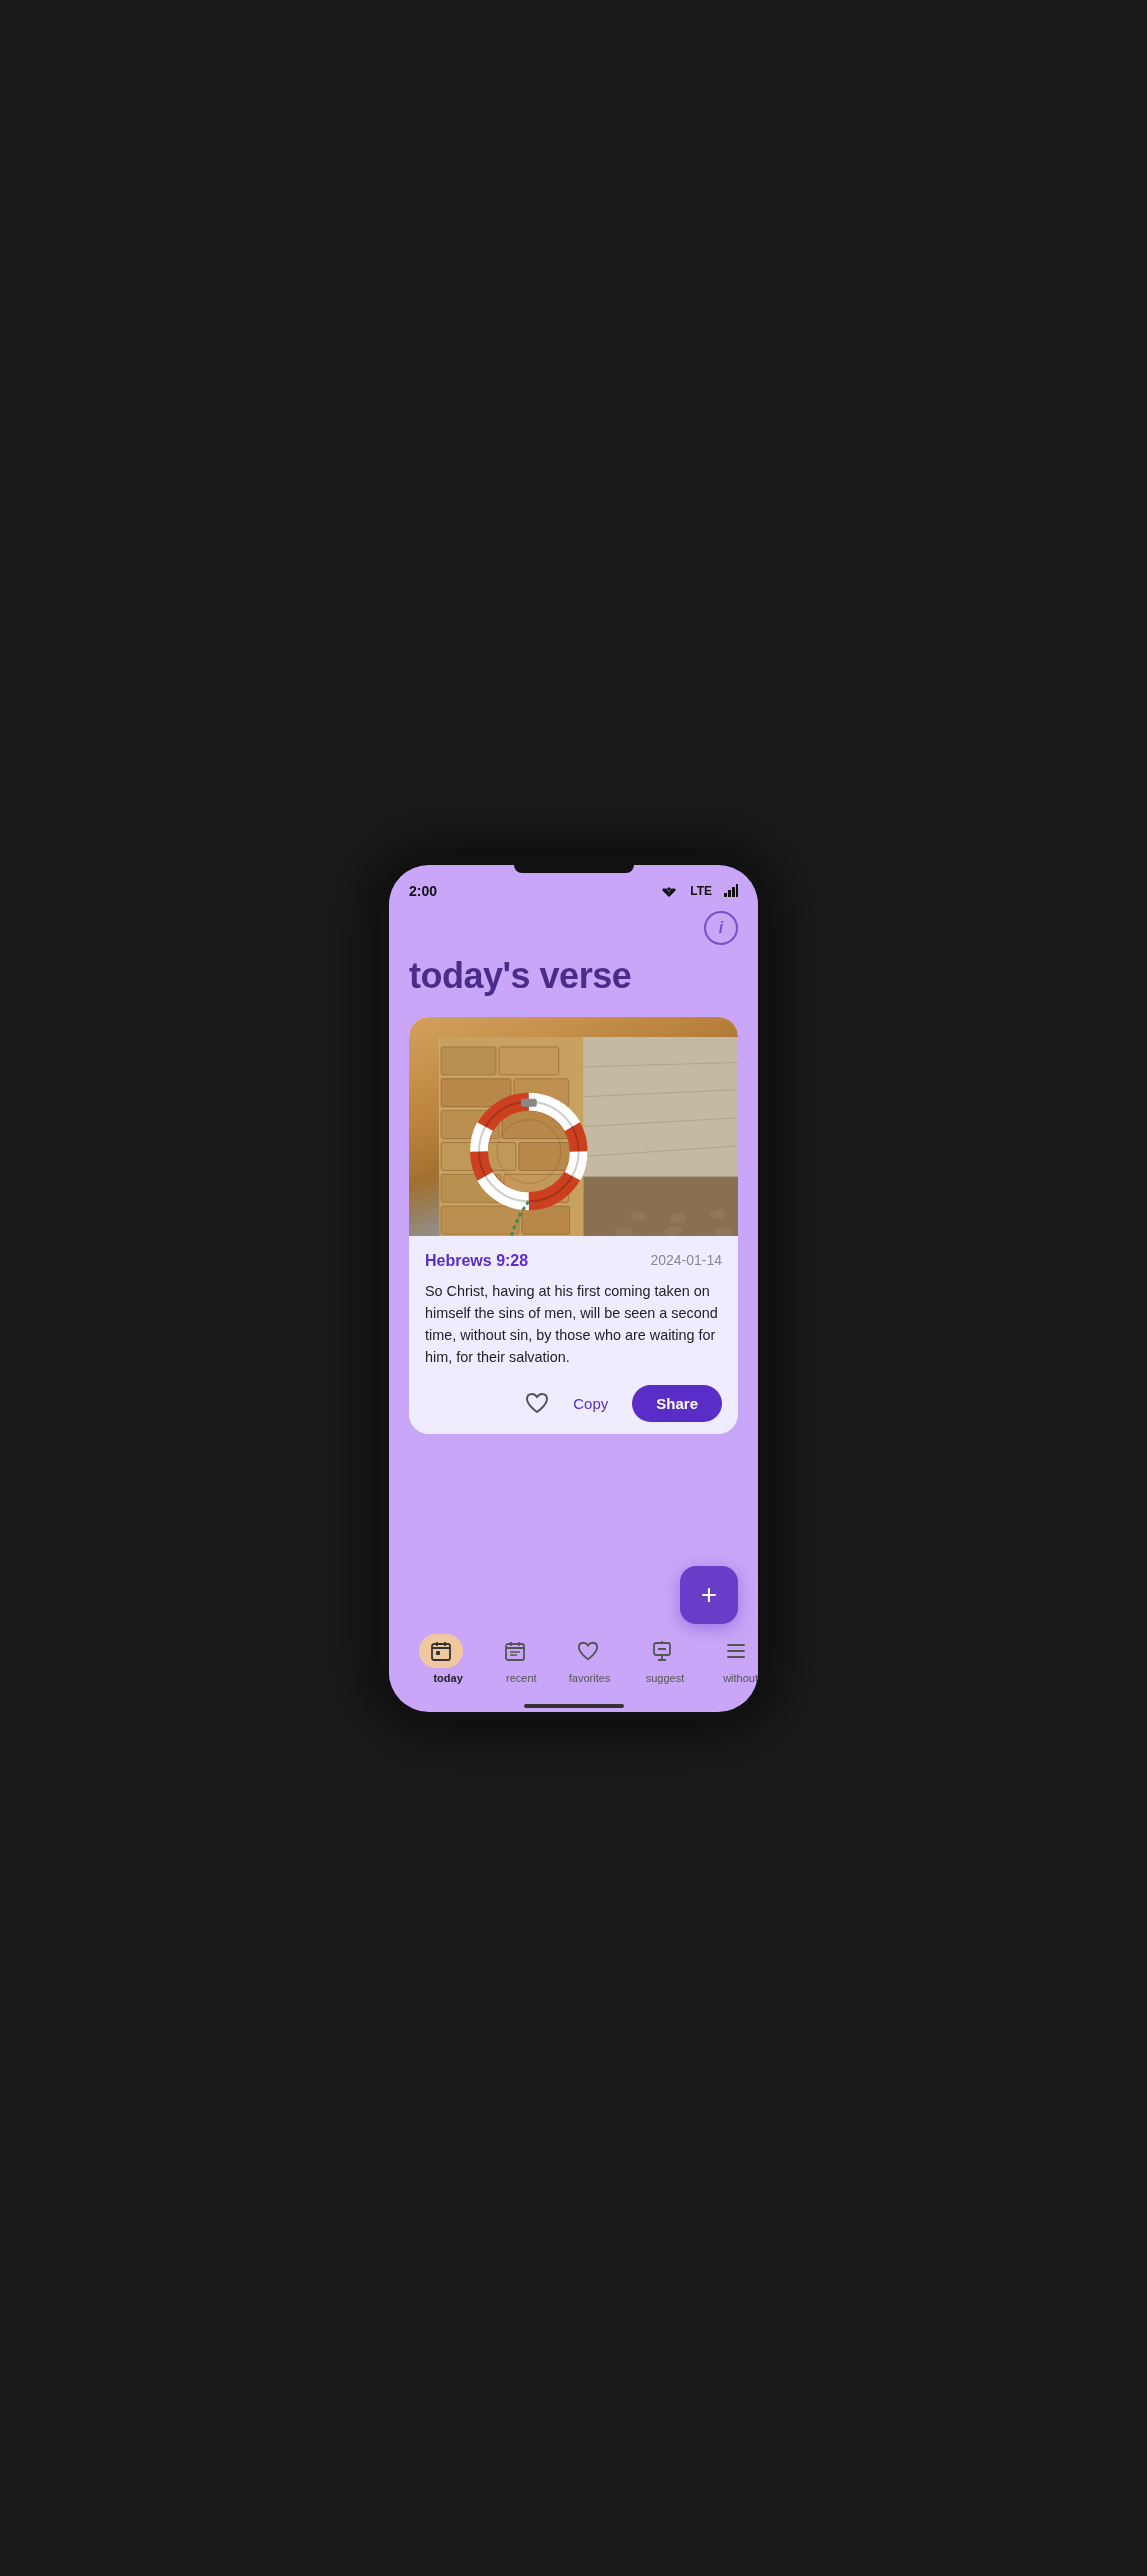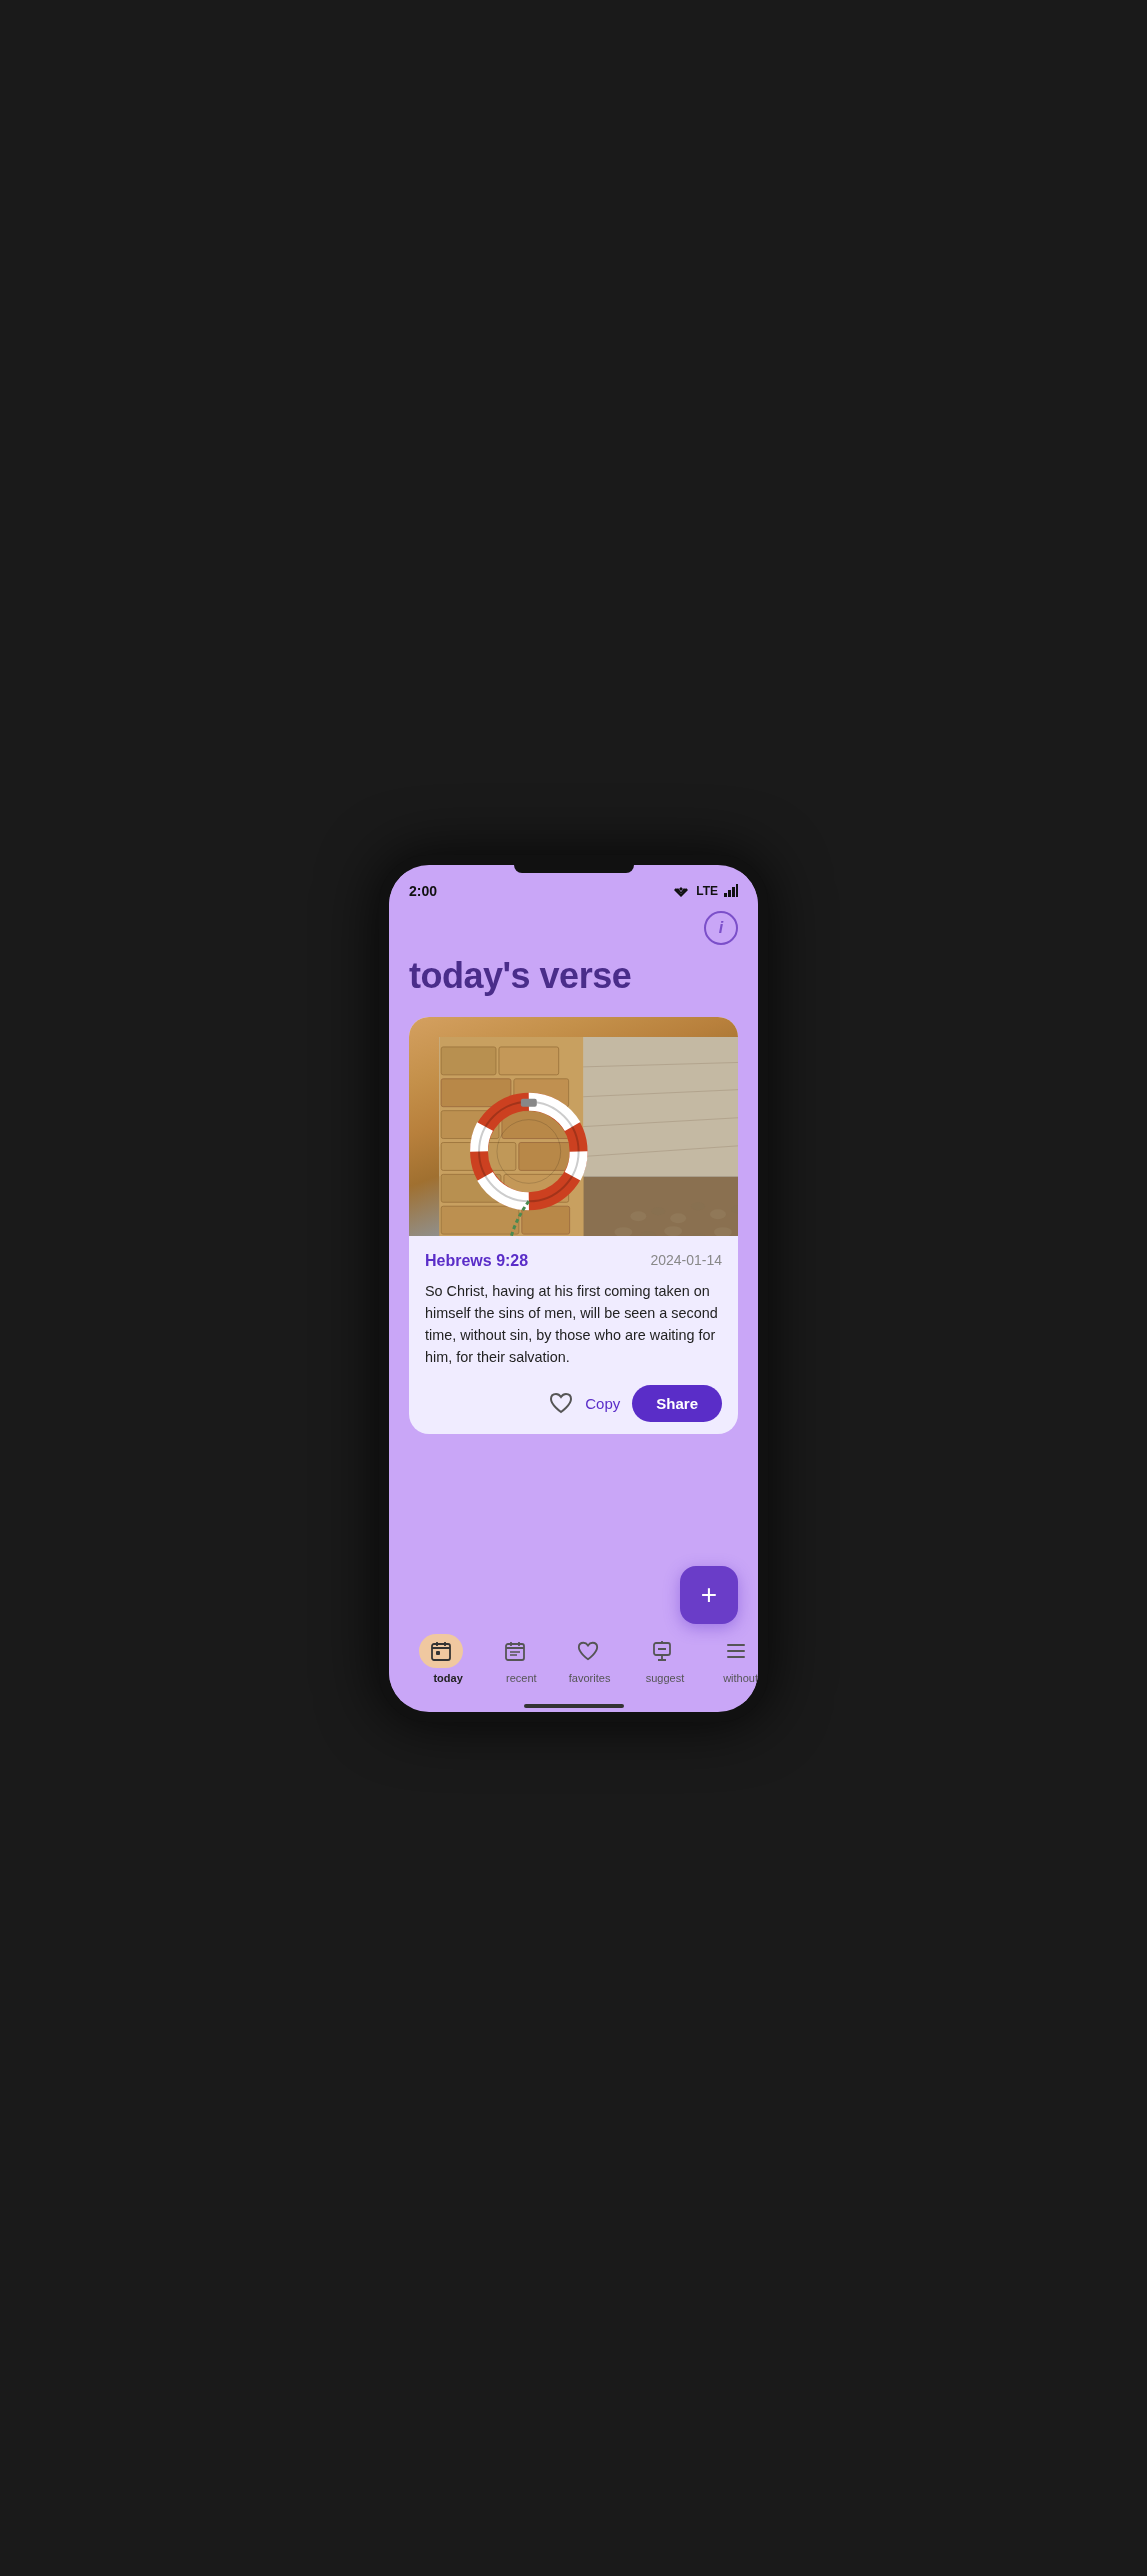--- a/index.html
+++ b/index.html
@@ -45,21 +45,21 @@
 
     .status-time {
       font-size: 14px;
       font-weight: 600;
       color: #111;
     }
 
     .status-icons {
       display: flex;
       align-items: center;
-      gap: 6px;
+      gap: 12px;
       font-size: 12px;
       color: #111;
       font-weight: 600;
     }
 
     
     .main-content {
       flex: 1;
       background: #c9a6f7;
       padding: 0 20px;
@@ -152,21 +152,21 @@
       color: #222;
       font-size: 14.4px;
       line-height: 1.55;
       margin-bottom: 16px;
     }
 
     .card-actions {
       display: flex;
       align-items: center;
       justify-content: flex-end;
-      gap: 12px;
+      gap: 24px;
     }
 
     .action-heart {
       background: none;
       border: none;
       cursor: pointer;
       display: flex;
       align-items: center;
       justify-content: center;
       color: #555;

